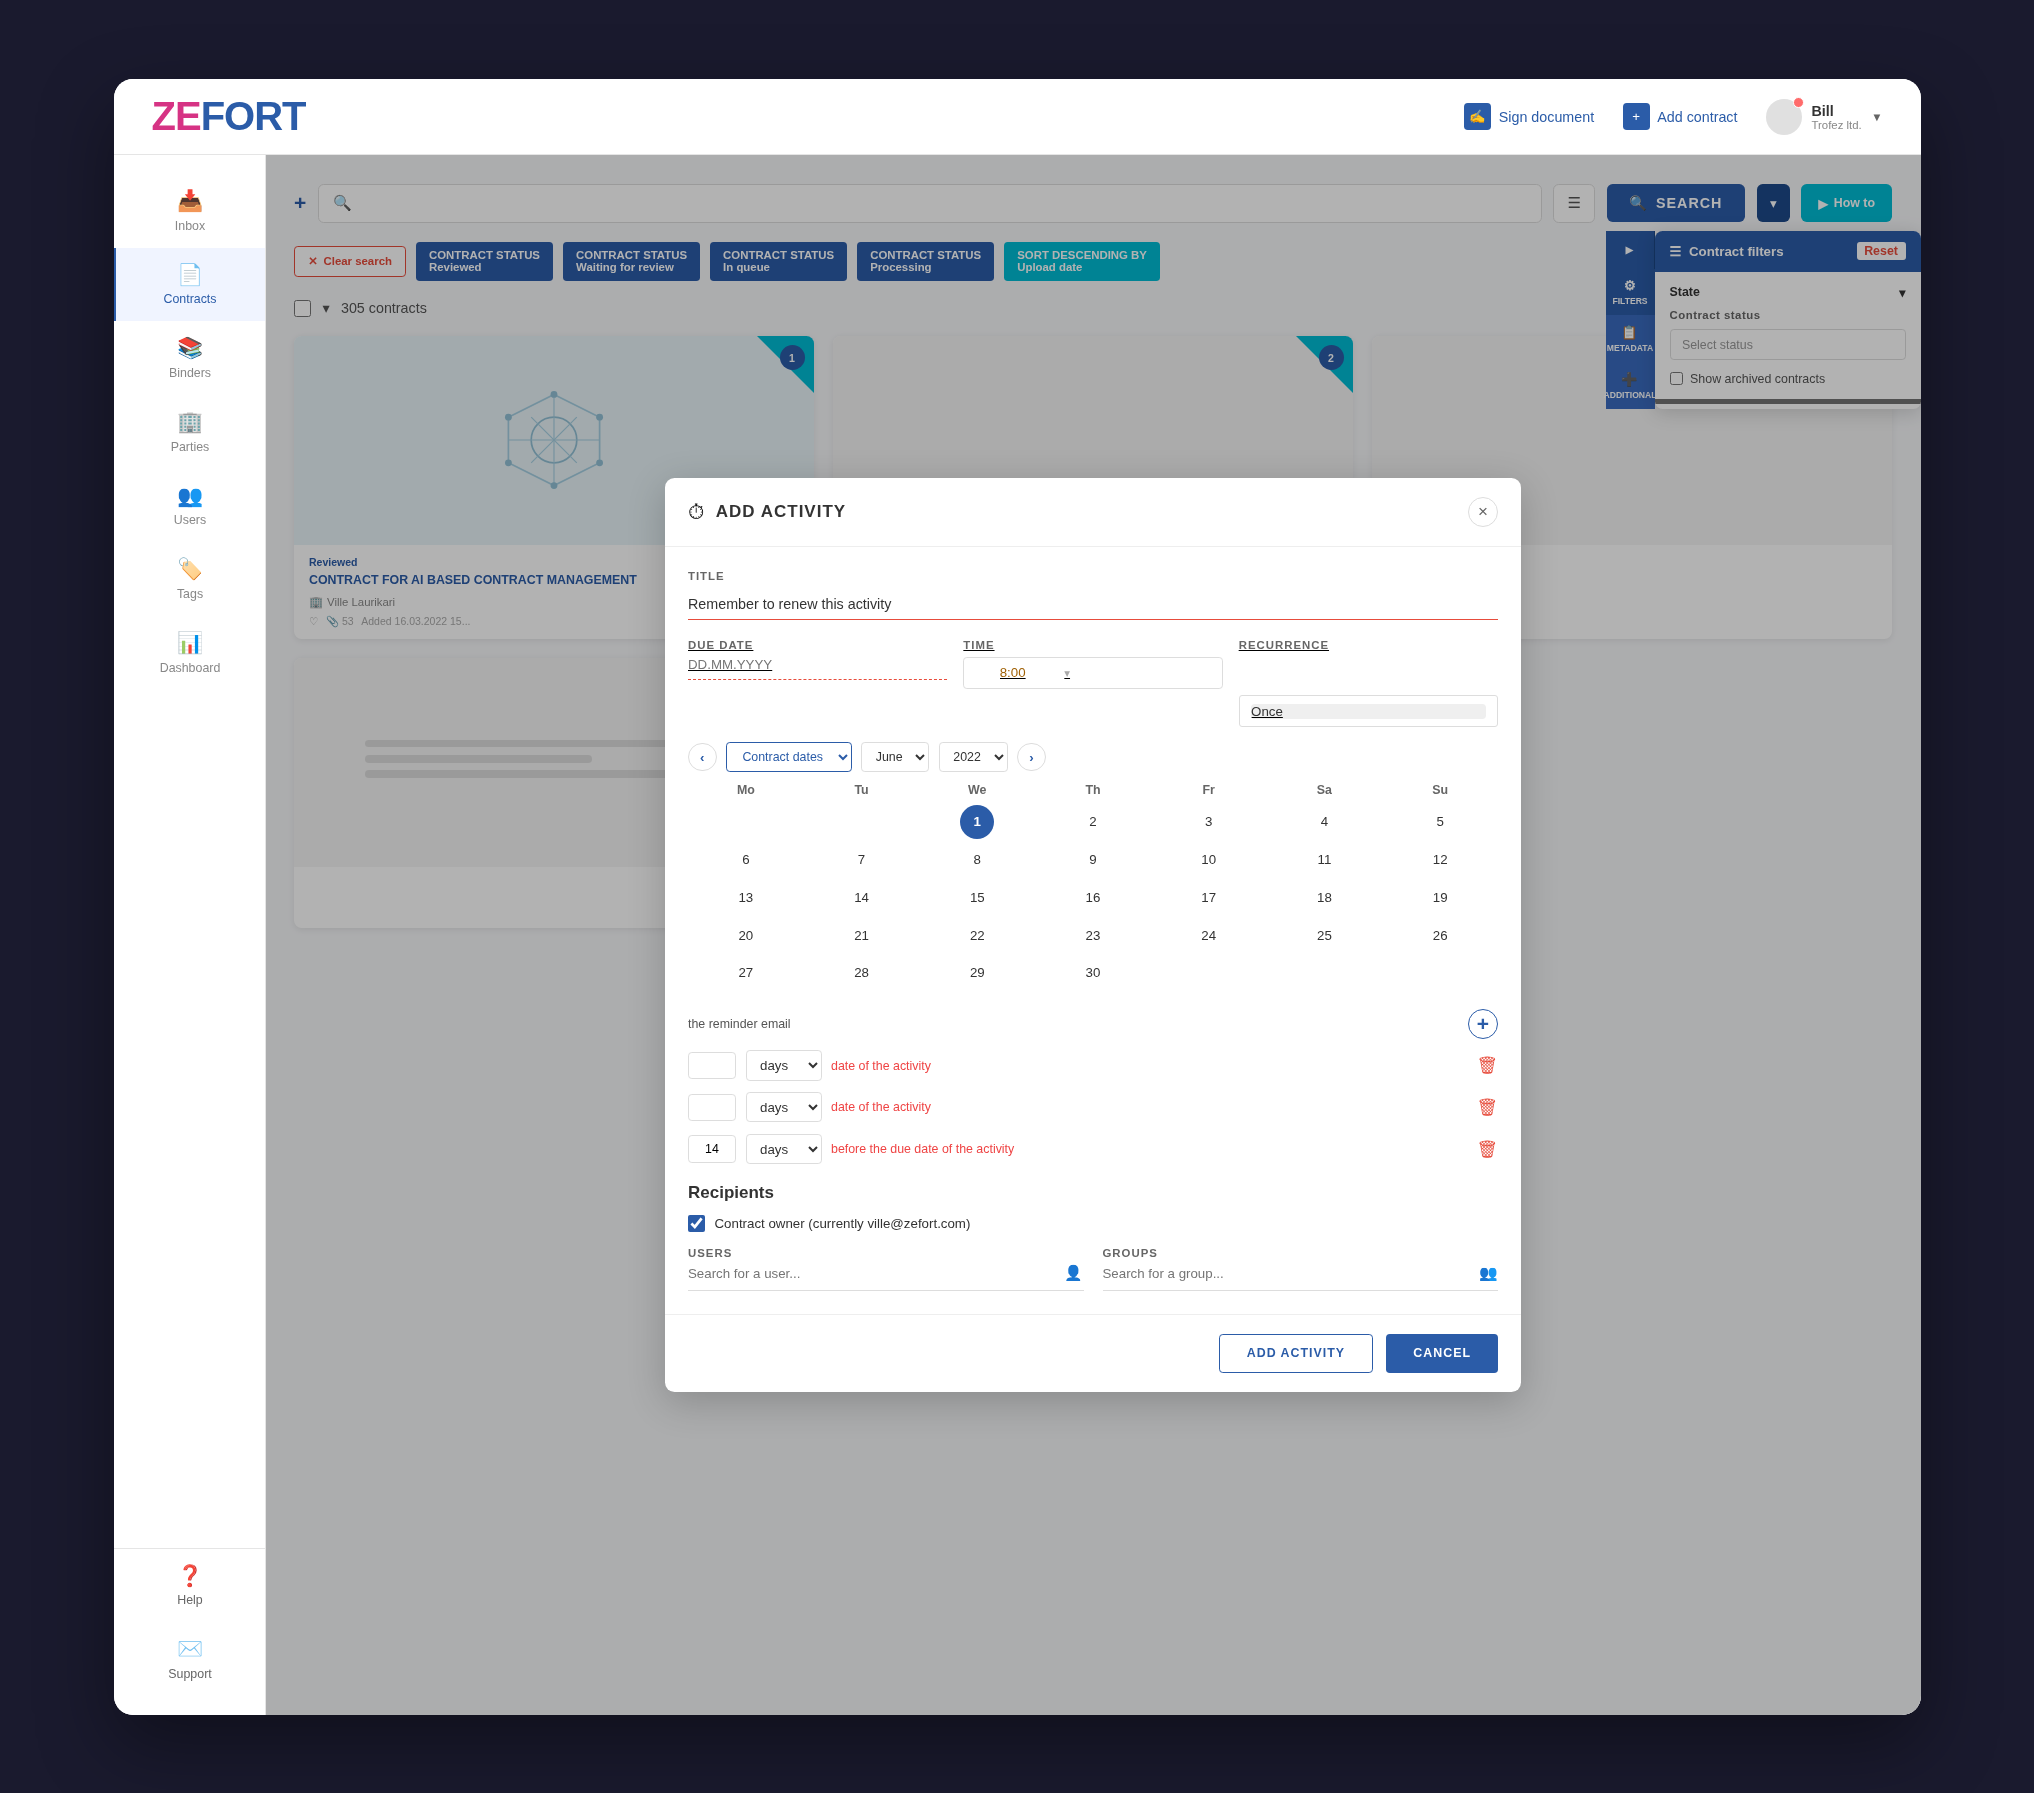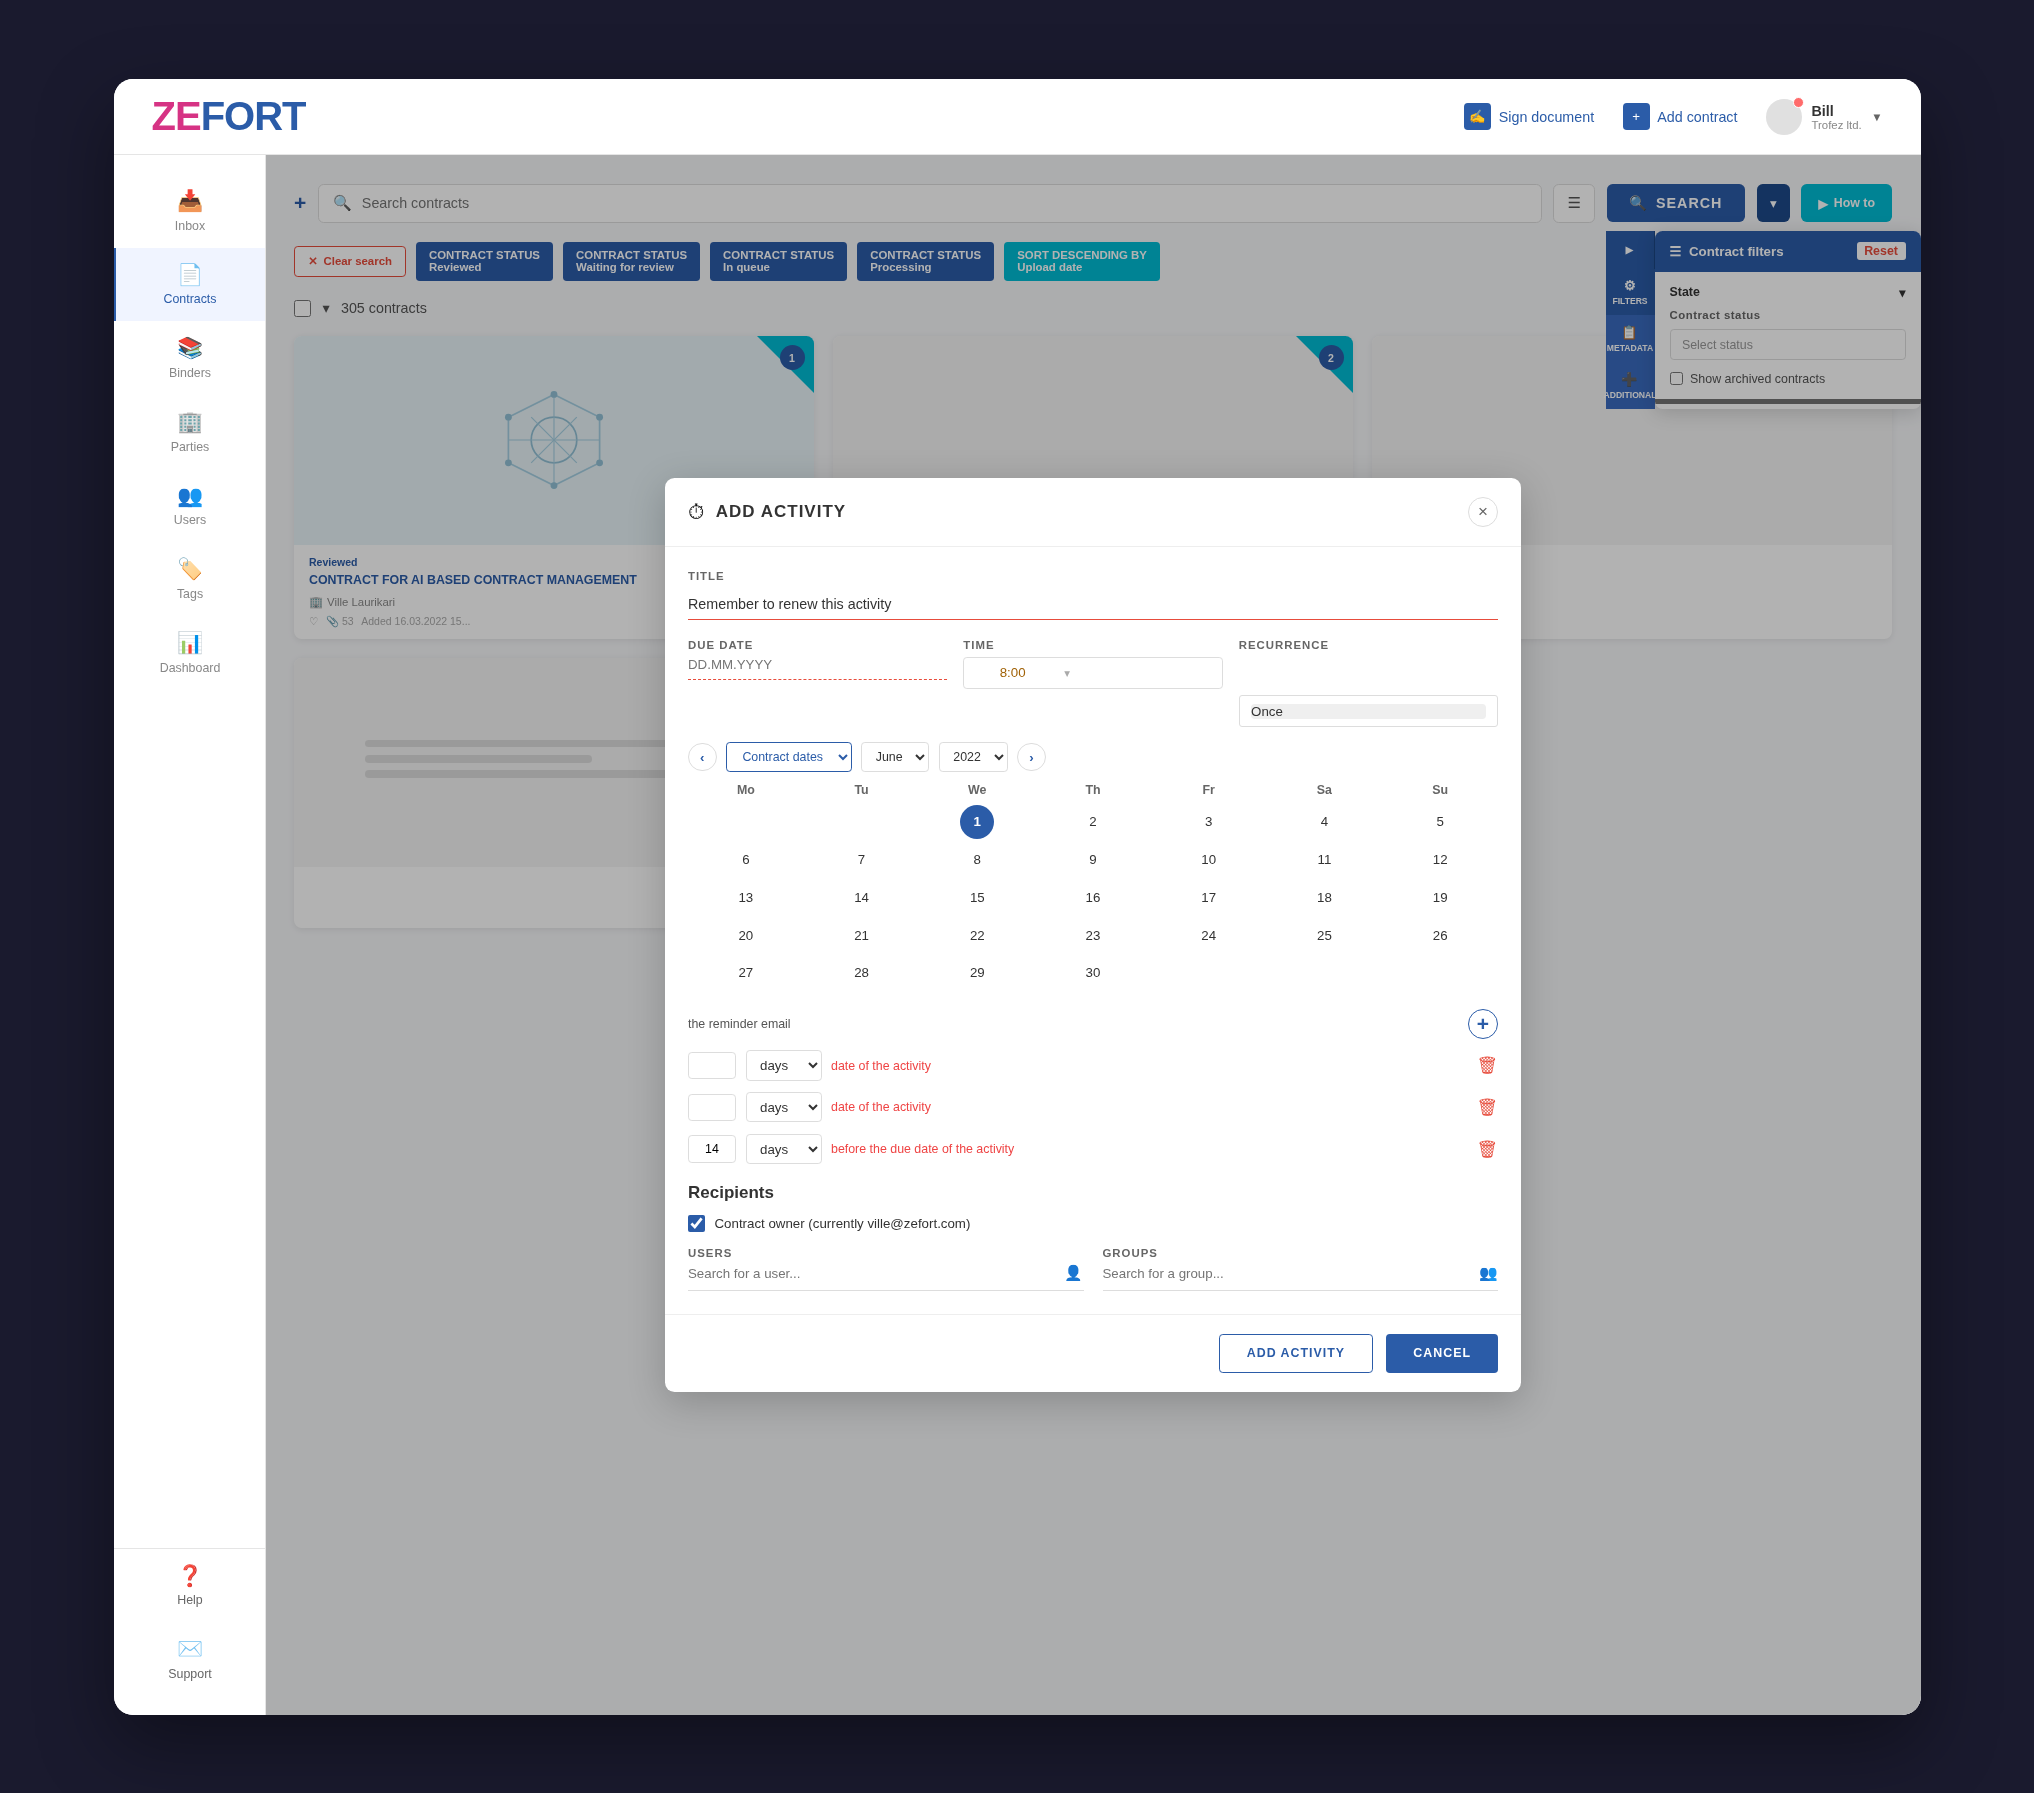--- a/index.html
+++ b/index.html
@@ -514,20 +514,21 @@
       color: #333;
       outline: none;
       margin-bottom: 19px;
       background: transparent;
     }
     .date-time-row {
       display: grid;
       grid-template-columns: 1fr 1fr 1fr;
       gap: 16px;
       margin-bottom: 15px;
+      text-decoration: underline;
     }
     .field-group { }
     .date-input-wrap {
       display: flex;
       align-items: center;
       border-bottom: 1px dashed #e74c3c;
       padding-bottom: 7.6px;
       gap: 7.6px;
     }
     .date-input {
@@ -848,21 +849,20 @@
         </div>
       </div>
     </div>
 
     <div class="main-content">
 
       <div class="search-row">
         <span style="font-size:21px;color:#2b5ca8;font-weight:700;cursor:pointer;">+</span>
         <div class="search-input-wrap">
           <span style="color:#aaa;font-size:15px;">🔍</span>
-          <input type="text" placeholder="Search contracts" style="">
         </div>
         <div class="list-view-btn">☰</div>
         <button class="search-btn">
           <span>🔍</span>
           <span>SEARCH</span>
         </button>
         <button class="search-btn-arrow">▾</button>
         <button class="howto-btn">
           <span>▶</span>
           <span>How to</span>

